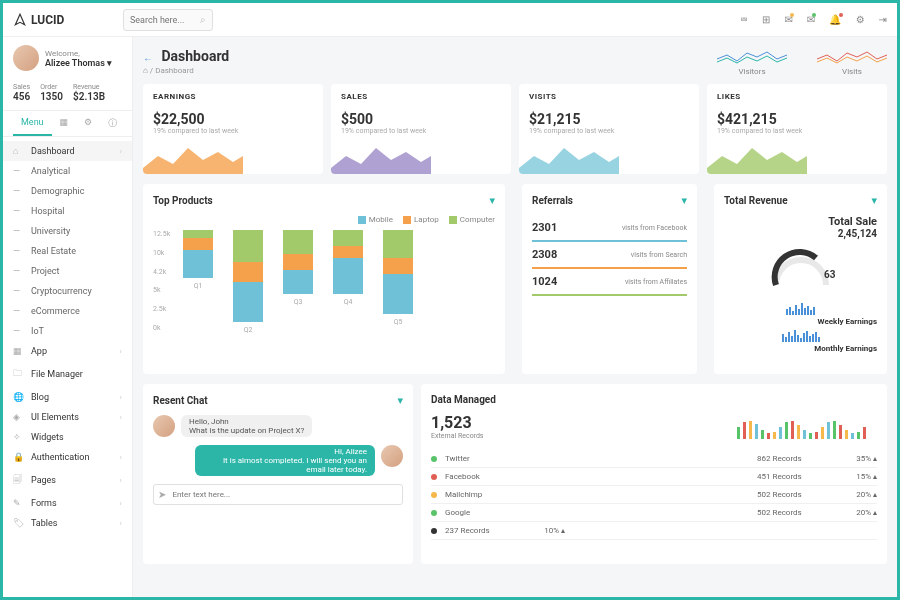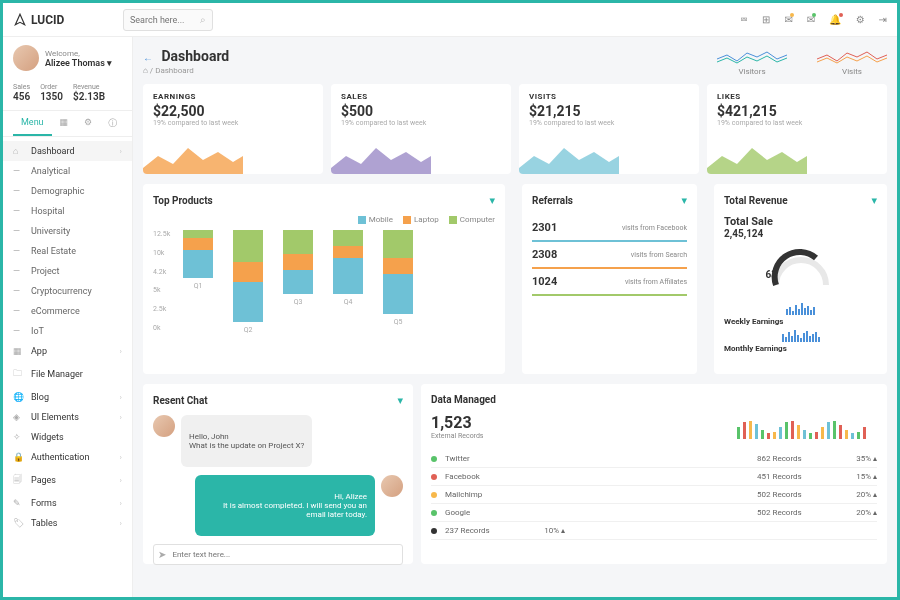--- a/index.html
+++ b/index.html
@@ -40,21 +40,21 @@
 .ptitle{font-size:14px;font-weight:700;color:#333}
 .crumb{font-size:8px;color:#999;margin-top:2px}
 .crumb-home{color:#888}
 .sparks{margin-left:auto;display:flex;gap:30px}
 .spark{text-align:center}
 .spark svg{display:block}
 .spark-lbl{font-size:8px;color:#888}
 .cards4{display:flex;gap:8px;margin-bottom:10px}
 .kpi{flex:1;background:#fff;border-radius:4px;padding:8px 10px 0;position:relative;overflow:hidden;height:90px}
 .kpi-lbl{font-size:8px;font-weight:700;color:#333;letter-spacing:.5px}
-.kpi-val{font-size:14px;font-weight:700;color:#333;margin-top:2px}
+.kpi-val{font-size:14px;font-weight:700;color:#333;margin-top:10px}
 .kpi-sub{font-size:7px;color:#aaa}
 .kpi-chart{position:absolute;bottom:0;left:0;right:0;height:36px}
 .row2{display:flex;gap:17px;margin-bottom:10px}
 .card{background:#fff;border-radius:4px;padding:10px;position:relative}
 .card-hdr{display:flex;align-items:center;margin-bottom:8px}
 .card-title{font-size:10px;font-weight:700;color:#333}
 .card-menu{margin-left:auto;color:#2bb6a8;font-size:11px;cursor:pointer}
 .prod{flex:0 0 362px;height:190px}
 .legend{display:flex;gap:10px;justify-content:flex-end;font-size:8px;color:#888;margin-bottom:6px}
 .lg{display:flex;align-items:center;gap:3px}
@@ -62,34 +62,34 @@
 .bars{display:flex;align-items:flex-start;height:120px;gap:20px;padding-left:30px;position:relative}
 .ylabels{position:absolute;left:0;top:0;bottom:18px;display:flex;flex-direction:column;justify-content:space-between;font-size:7px;color:#aaa}
 .barcol{display:flex;flex-direction:column;align-items:center;gap:4px}
 .stack{display:flex;flex-direction:column;width:30px}
 .seg{width:100%}
 .xlbl{font-size:7px;color:#aaa}
 .ref{flex:0 0 175px;height:190px}
 .ref-item{padding:6px 0;border-bottom:2px solid;display:flex;justify-content:space-between;align-items:center}
 .ref-n{font-size:11px;font-weight:700;color:#333}
 .ref-t{font-size:7px;color:#888}
-.rev{flex:1;height:190px;text-align:left}
+.rev{flex:1;height:190px;text-align:right}
 .ts-lbl{font-size:11px;font-weight:700;color:#333}
 .ts-val{font-size:10px;font-weight:700;color:#333}
 .gauge{margin:6px auto;position:relative;width:70px;height:50px}
 .gauge-n{position:absolute;top:24px;left:0;right:0;font-size:10px;font-weight:700;color:#333}
 .mini{font-size:8px;font-weight:700;color:#333;margin-top:2px}
 .minibar{display:flex;gap:1px;justify-content:center;align-items:flex-end;height:14px;margin:2px 0}
 .minibar span{width:2px;background:#4a90d9}
 .row3{display:flex;gap:8px}
 .chat{flex:0 0 270px;height:180px}
 .msg{display:flex;gap:6px;margin-bottom:8px}
 .msg.right{flex-direction:row-reverse}
 .mav{width:22px;height:22px;border-radius:50%;background:linear-gradient(135deg,#e8c8b0,#d4a080);flex-shrink:0}
-.bubble{background:#f0f0f0;border-radius:6px;padding:17px 8px;font-size:8px;color:#555;max-width:180px}
+.bubble{background:#f0f0f0;border-radius:6px;padding:2px 8px;font-size:8px;color:#555;max-width:180px}
 .msg.right .bubble{background:#2bb6a8;color:#fff;text-align:right}
 .chat-in{display:flex;border:1px solid #e0e0e0;border-radius:3px;padding:4px;gap:6px;align-items:center;margin-top:4px}
 .chat-in input{border:0;outline:0;font-size:8px;flex:1;color:#999}
 .dm{flex:1;height:180px}
 .dm-n{font-size:16px;font-weight:700;color:#333}
 .dm-s{font-size:7px;color:#888}
 .dm-sp{float:right}
 .tbl{margin-top:10px;font-size:8px;color:#666}
 .tr{display:flex;align-items:center;padding:4px 0;border-bottom:1px solid #f0f0f0}
 .tdot{width:6px;height:6px;border-radius:50%;margin-right:8px}

